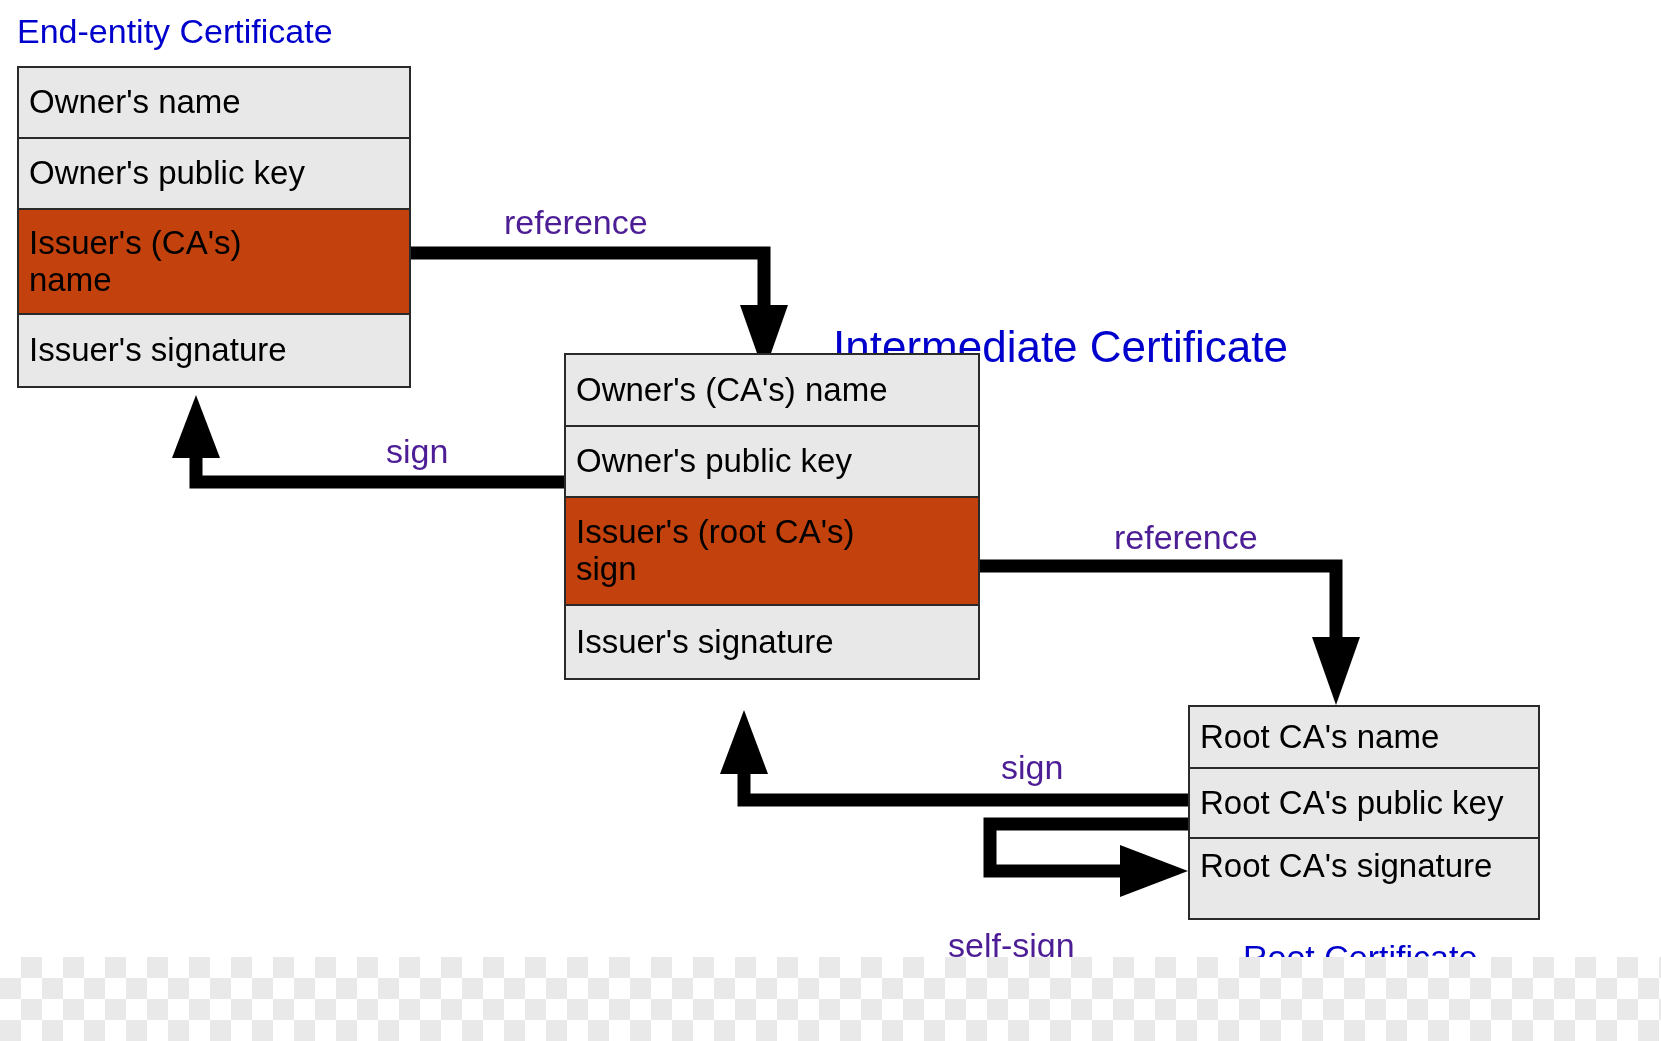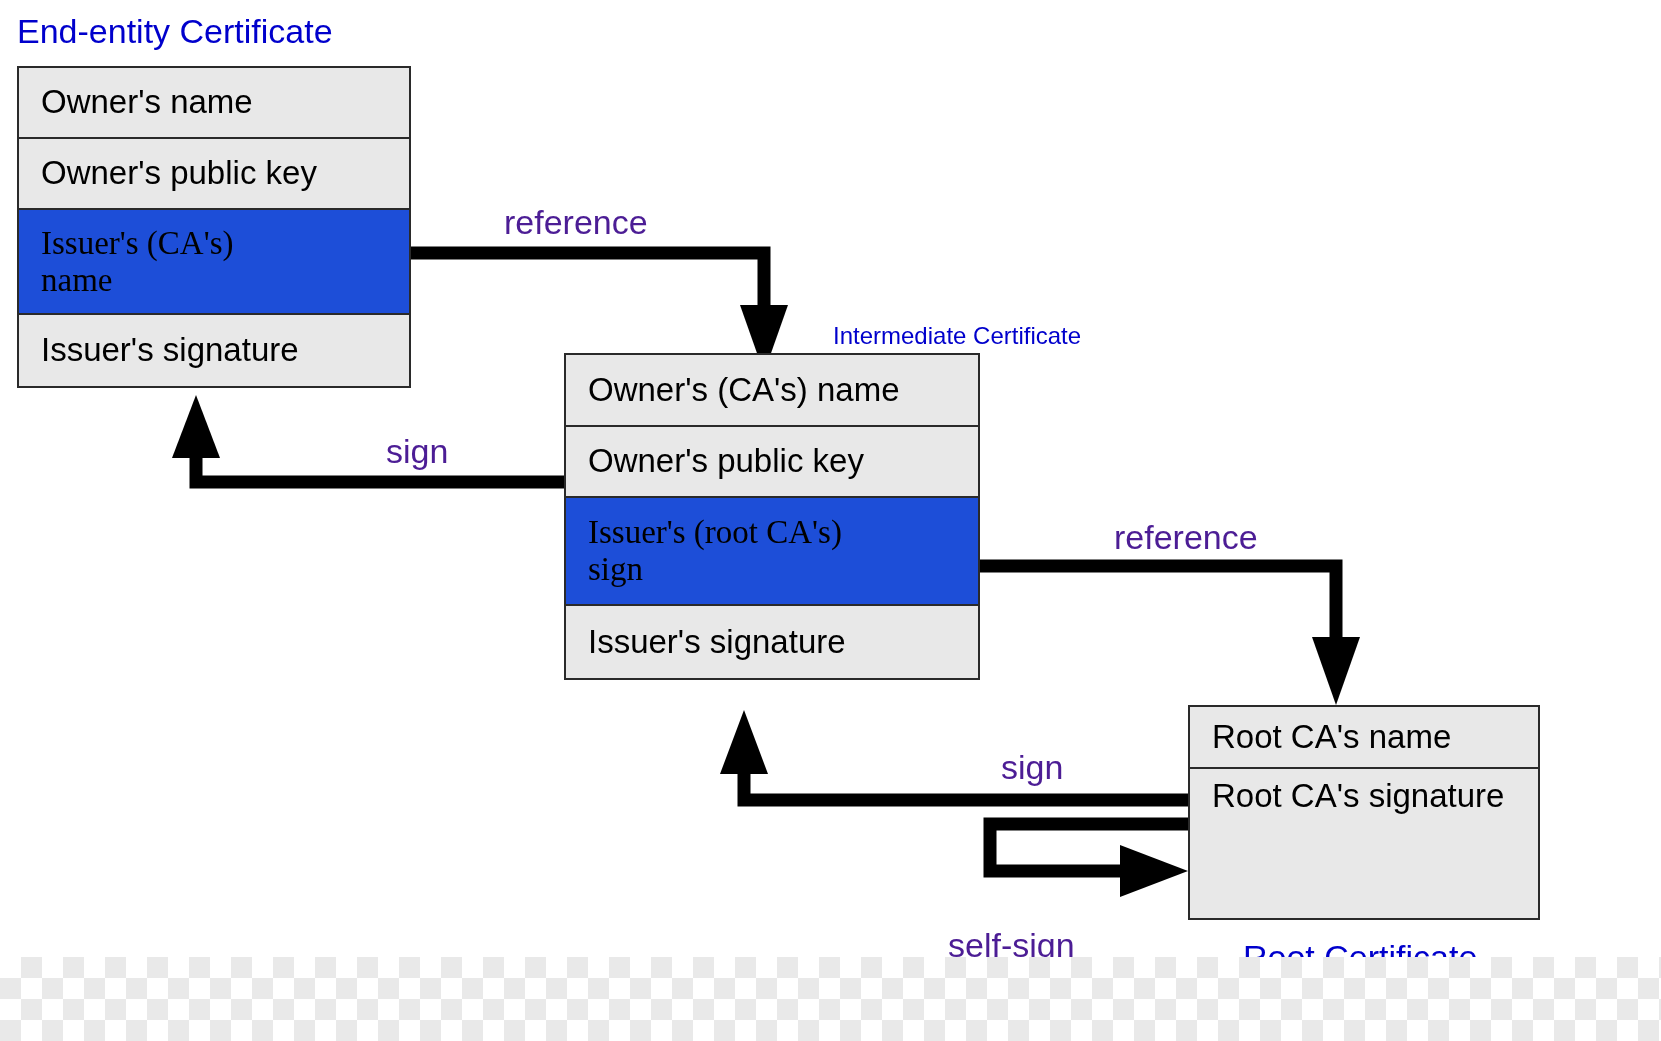--- a/index.html
+++ b/index.html
@@ -41,27 +41,27 @@
     box-sizing: border-box;
     border: 2px solid #2a2a2a;
     background: #e8e8e8;
   }
   .cert-row {
     box-sizing: border-box;
     background: #e8e8e8;
     border-bottom: 2px solid #2a2a2a;
     display: flex;
     align-items: center;
-    padding-left: 22px;
+    padding-left: 10px;
     color: #000000;
     white-space: pre-line;
     line-height: 1.12;
   }
   .cert-row:last-child { border-bottom: none; }
-  .cert-row.shaded { background: #1d4ed8; font-family: Liberation Serif, serif; }
+  .cert-row.shaded { background: #c2410c; }
   .title {
     position: absolute;
     color: #0000cc;
     font-weight: normal;
     white-space: nowrap;
   }
   .edge-label {
     position: absolute;
     color: #4c1d95;
     white-space: nowrap;
@@ -103,32 +103,33 @@
   <div class="title" style="left:17px; top:12px; font-size:34px;">End-entity Certificate</div>
 
   <div class="cert-box" style="left:17px; top:66px; width:394px; height:322px;">
     <div class="cert-row" style="height:71px; font-size:33px;">Owner's name</div>
     <div class="cert-row" style="height:71px; font-size:33px;">Owner's public key</div>
     <div class="cert-row shaded" style="height:105px; font-size:33px;">Issuer's (CA's)
 name</div>
     <div class="cert-row" style="height:71px; font-size:33px;">Issuer's signature</div>
   </div>
 
-  <div class="title" style="left:833px; top:322px; font-size:24px;">Intermediate Certificate</div>
+  <div class="title" style="left:833px; top:322px; font-size:44px;">Intermediate Certificate</div>
 
   <div class="cert-box" style="left:564px; top:353px; width:416px; height:327px;">
     <div class="cert-row" style="height:72px; font-size:33px;">Owner's (CA's) name</div>
     <div class="cert-row" style="height:71px; font-size:33px;">Owner's public key</div>
     <div class="cert-row shaded" style="height:108px; font-size:33px;">Issuer's (root CA's)
 sign</div>
     <div class="cert-row" style="height:72px; font-size:33px;">Issuer's signature</div>
   </div>
 
   <div class="cert-box" style="left:1188px; top:705px; width:352px; height:215px; border-width:2px;">
     <div class="cert-row" style="height:62px; font-size:33px;">Root CA's name</div>
+    <div class="cert-row" style="height:70px; font-size:33px;">Root CA's public key</div>
     <div class="cert-row" style="height:54px; font-size:33px;">Root CA's signature</div>
   </div>
 
   <div class="title" style="left:1243px; top:938px; font-size:34px;">Root Certificate</div>
 
   <div class="edge-label" style="left:504px; top:203px; font-size:34px;">reference</div>
 
   <div class="edge-label" style="left:386px; top:432px; font-size:34px;">sign</div>
 
   <div class="edge-label" style="left:1114px; top:518px; font-size:34px;">reference</div>

